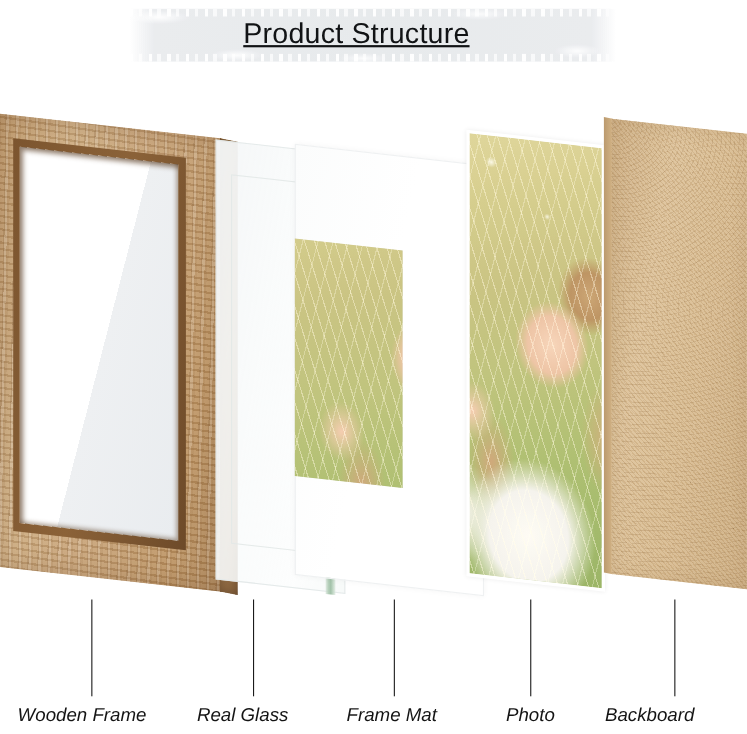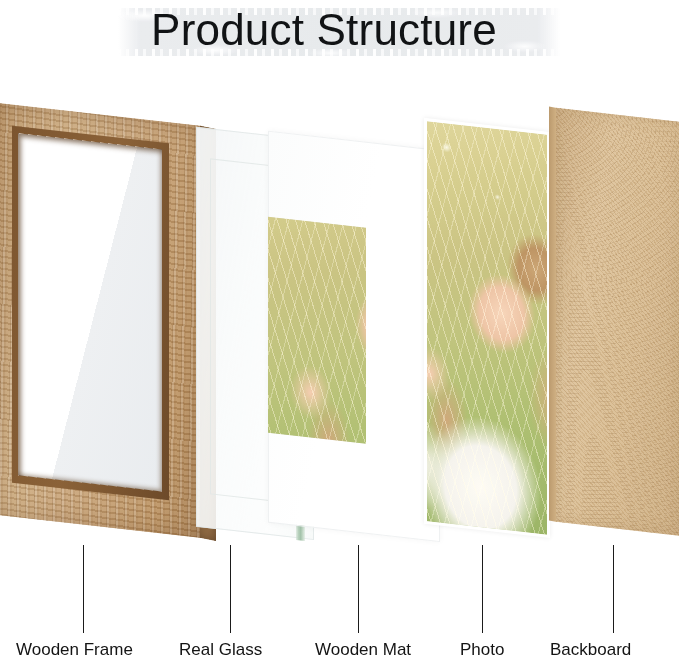--- a/index.html
+++ b/index.html
@@ -51,26 +51,27 @@
         rgba(255,255,255,0) 11px, rgba(255,255,255,0) 17px);
   }
   #title-brush::before { top: 0; }
   #title-brush::after  { bottom: 0; }
 
   #page-title {
     position: absolute;
     left: 0; top: 4px;
     width: 648px;
     text-align: center;
-    font-size: 44px;
+    font-size: 26px;
     font-weight: 400;
     letter-spacing: .2px;
     color: #111315;
     line-height: 52px;
     white-space: nowrap;
+    text-decoration: underline;
   }
 
   
   #diagram {
     position: absolute;
     left: 0; top: 118px;
     width: 679px; height: 430px;
   }
   .layer { position: absolute; }
 
@@ -285,21 +286,21 @@
   #backboard-edge {
     position: absolute;
     left: -7px; top: 0;
     width: 8px; height: 100%;
     background: linear-gradient(to right, #bb9a6e 0%, #c9a97c 60%, #d2b385 100%);
     transform: skewY(5deg);
     transform-origin: right top;
   }
 
   
-  #callouts { position: absolute; left: 0; top: 0; width: 679px; height: 652px; }
+  #callouts { position: absolute; left: 0; top: 0; width: 679px; height: 652px; font-style: italic; }
   .tick {
     position: absolute;
     width: 1px;
     background: #1b1b1b;
   }
   .caption {
     position: absolute;
     top: 640px;
     font-size: 17px;
     font-weight: 400;
@@ -352,16 +353,16 @@
 
 <div id="callouts">
   <div class="tick" style="left: 83px; top: 545px; height: 88px;"></div>
   <div class="tick" style="left: 230px; top: 545px; height: 88px;"></div>
   <div class="tick" style="left: 358px; top: 545px; height: 88px;"></div>
   <div class="tick" style="left: 482px; top: 545px; height: 88px;"></div>
   <div class="tick" style="left: 613px; top: 545px; height: 88px;"></div>
 
   <div class="caption" style="left: 16px;">Wooden Frame</div>
   <div class="caption" style="left: 179px;">Real Glass</div>
-  <div class="caption" style="left: 315px;">Wooden Mat</div>
+  <div class="caption" style="left: 315px;">Frame Mat</div>
   <div class="caption" style="left: 460px;">Photo</div>
   <div class="caption" style="left: 550px;">Backboard</div>
 </div>
 
 </body></html>

